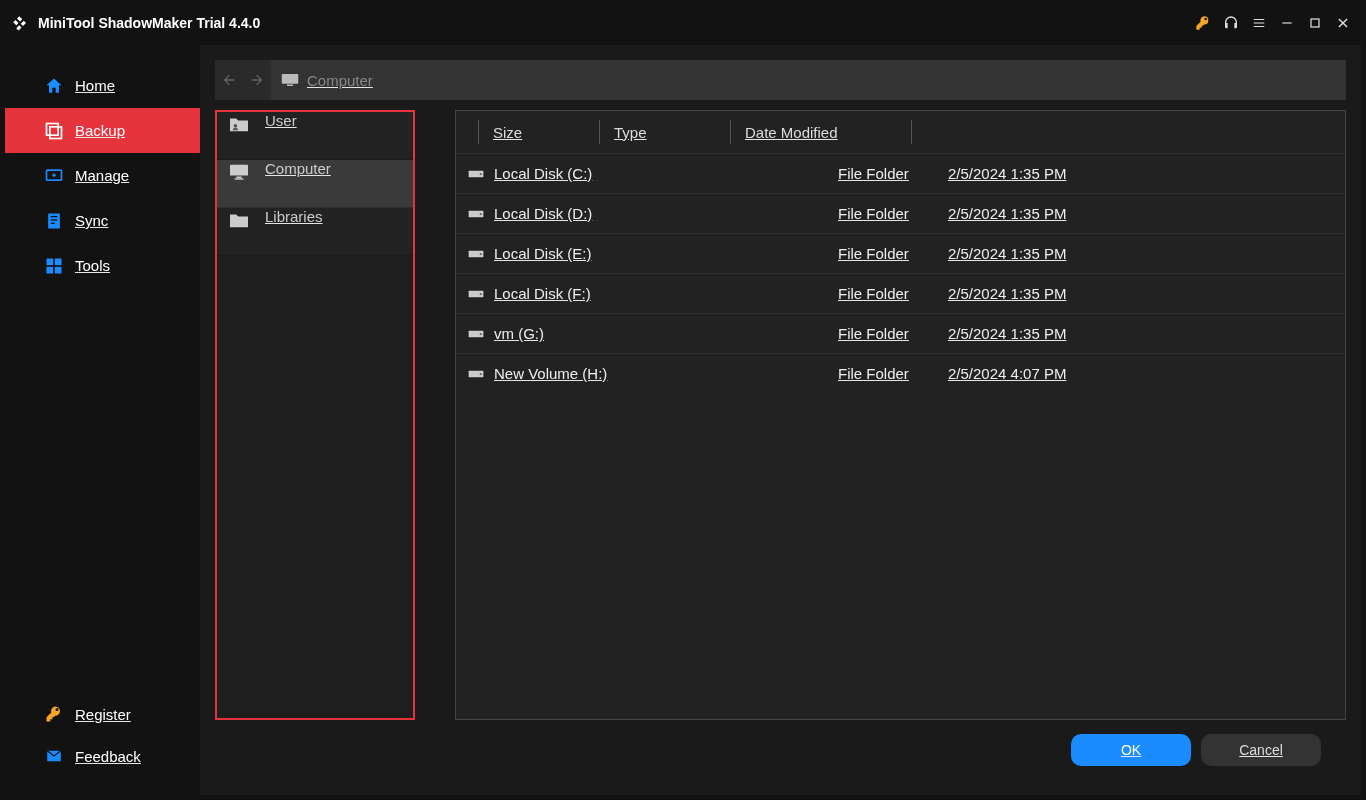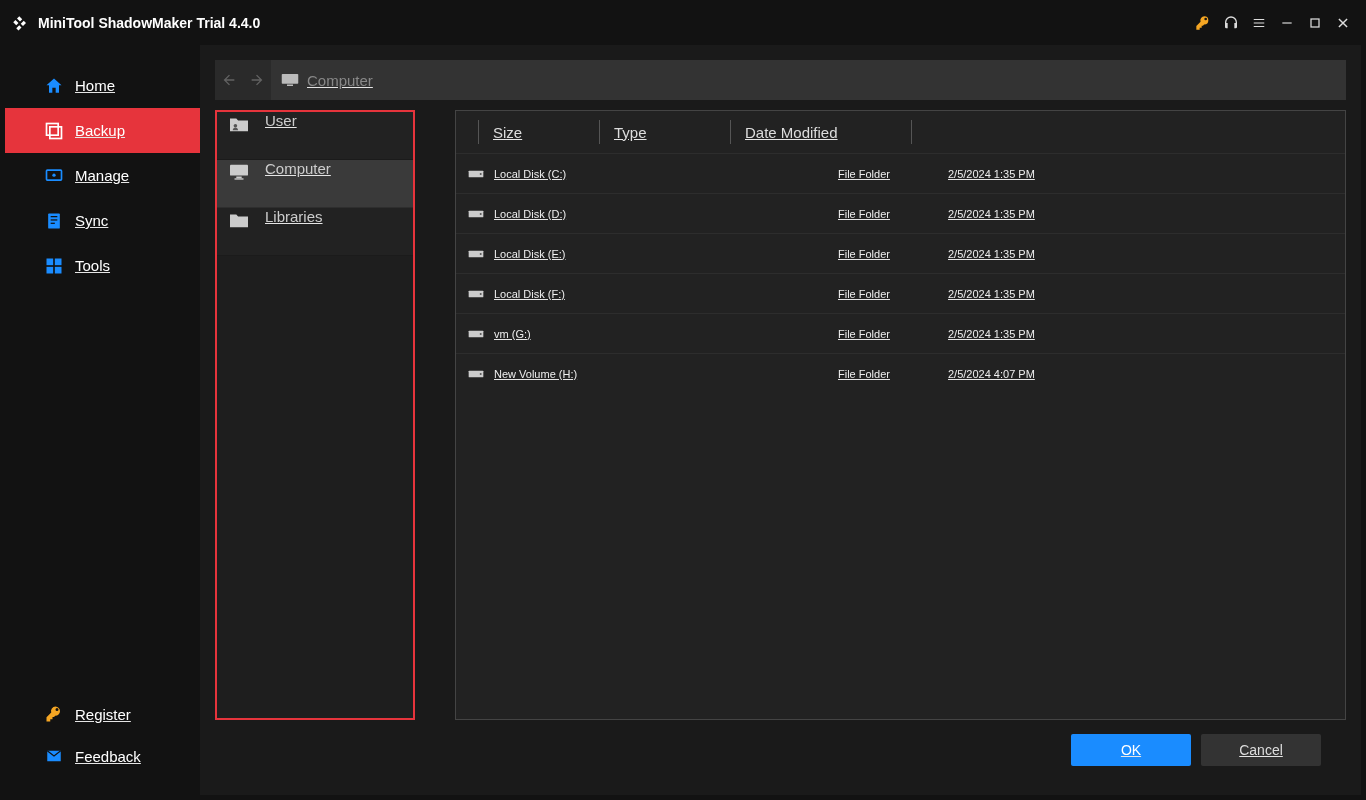--- a/index.html
+++ b/index.html
@@ -45,30 +45,30 @@
 .sourcelist .src-item { height: 48px; display: flex; align-items: flex-start; padding-left: 10px; color: #ccc; font-size: 15px; cursor: pointer; border-bottom: 1px solid rgba(0,0,0,0.2); }
 .sourcelist .src-item.active { background: #3a3a3a; }
 .sourcelist .src-item .icon { width: 24px; height: 24px; margin-right: 14px; display: flex; align-items: center; justify-content: center; }
 .sourcelist .filler { flex: 1; background: #1e1e1e; }
 
 
 .filepane { flex: 1; margin-left: 40px; border: 1px solid #444; display: flex; flex-direction: column; background: #222; }
 .filepane .header { height: 42px; display: flex; align-items: center; padding-left: 12px; color: #ddd; font-size: 15px; background: #222; }
 .filepane .header .col { padding: 0 4px; }
 .filepane .header .sep { width: 1px; height: 24px; background: #555; margin: 0 10px; }
-.filepane .row { height: 40px; display: flex; align-items: center; padding-left: 12px; color: #eee; font-size: 11px; border-top: 1px solid rgba(255,255,255,0.05); cursor: pointer; }
+.filepane .row { height: 40px; display: flex; align-items: center; padding-left: 12px; color: #eee; font-size: 15px; border-top: 1px solid rgba(255,255,255,0.05); cursor: pointer; }
 .filepane .row .driveicon { width: 18px; height: 12px; margin-right: 8px; display:flex; align-items:center; }
 .col-name { width: 270px; display:flex; align-items:center;}
 .col-size { width: 100px; }
 .col-type { width: 110px; }
 .col-date { width: 160px; }
 
 
 .footer { height: 60px; display: flex; align-items: center; justify-content: flex-end; padding-right: 25px; gap: 10px; }
-.footer .btn { width: 120px; height: 32px; display: flex; align-items: center; justify-content: center; font-size: 14px; cursor: pointer; border-radius: 2px; }
+.footer .btn { width: 120px; height: 32px; display: flex; align-items: center; justify-content: center; font-size: 14px; cursor: pointer; border-radius: 10px; }
 .footer .btn.primary { background: #1a8cff; color: #fff; }
 .footer .btn.secondary { background: #333; color: #ddd; }
 
 svg { display: block; }
 </style>
 </head>
 <body>
 
 <div class="app">
 

